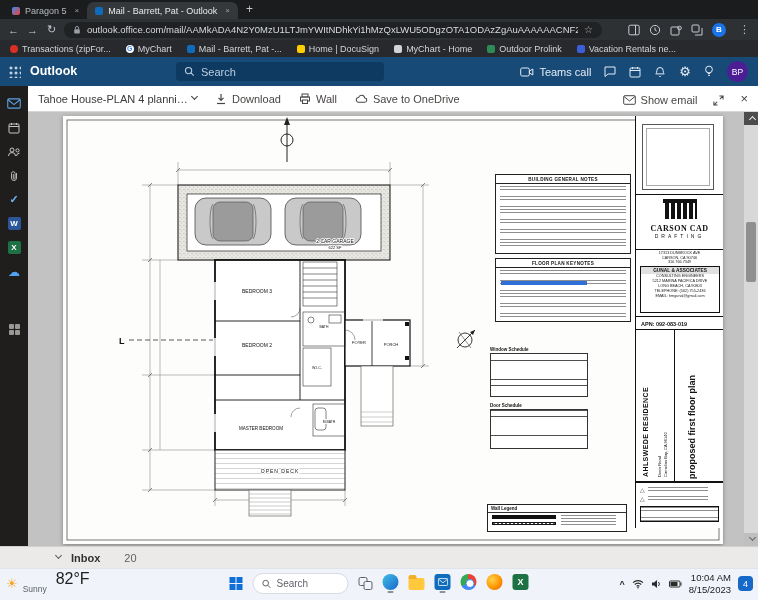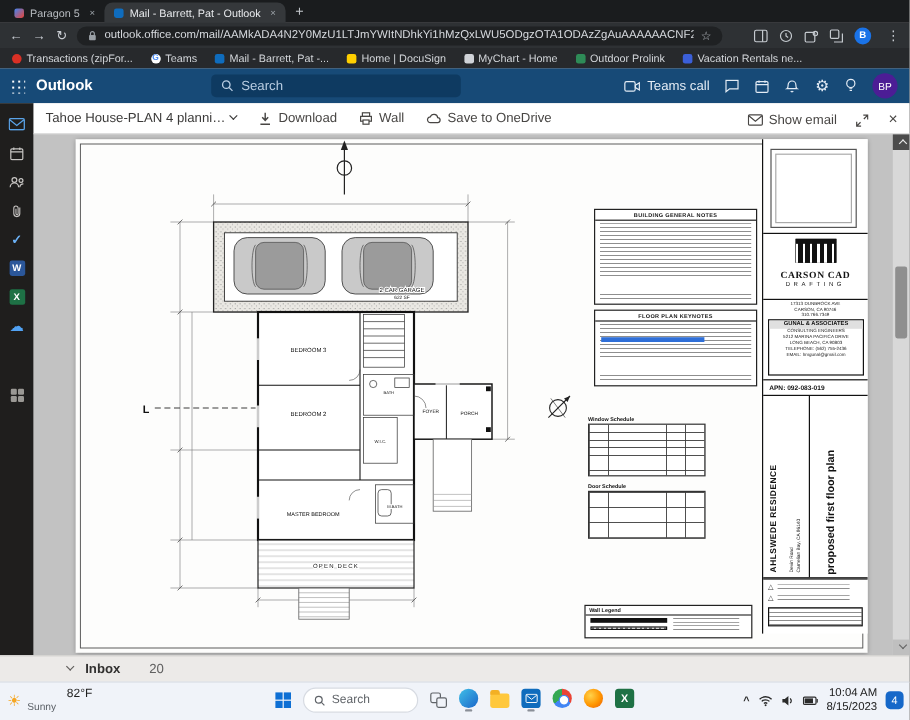--- a/index.html
+++ b/index.html
@@ -126,21 +126,21 @@
   
   .mailbottom {position:absolute; left:0; right:0; top:546px; height:22px; background:#eceae8; border-top:1px solid #d2d0ce; display:flex; align-items:center; font-size:11px; color:#323130; padding-left:54px;}
   .mb-chev {color:#605e5c; margin-right:10px;}
   .mb-folder {font-weight:600;}
   .mb-count {margin-left:24px; color:#616161;}
 
   
   .taskbar {position:absolute; left:0; right:0; top:568px; height:32px; background:#f0f3f9; border-top:1px solid #dfe3ea;}
   .weather {position:absolute; left:6px; top:4px; display:flex; align-items:center; gap:5px;}
   .sun {color:#f5a623; font-size:13px;}
-  .wtemp {font-size:10px; color:#1f1f1f; line-height:11px;padding-left:33px;}
+  .wtemp {font-size:16px; color:#1f1f1f; line-height:11px;padding-left:33px;}
   .wcond {font-size:8.5px; color:#5a5f66; line-height:10px;}
   .tb-center {position:absolute; left:50%; transform:translateX(-50%); top:4px; display:flex; align-items:center; gap:10px;}
   .win {width:13px; height:13px; display:grid; grid-template-columns:6px 6px; grid-template-rows:6px 6px; gap:1px;}
   .win span {background:#0e6fd4;}
   .tsearch {width:96px; height:21px; background:#fff; border:1px solid #d7dbe2; border-radius:11px; display:flex; align-items:center; gap:5px; padding:0 8px; font-size:10px; color:#5f6368;}
   .tview {position:relative; width:14px; height:13px;}
   .tview i {position:absolute; width:9px; height:9px; border:1.3px solid #5f6368; border-radius:2px; background:#f0f3f9;}
   .tview i:first-child {left:0; top:0;}
   .tview i:last-child {right:0; bottom:0;}
   .appwrap {display:flex; flex-direction:column; align-items:center;}
@@ -215,21 +215,21 @@
     </div>
   </div>
 
   <div class="bookmarks">
     <span class="bm">
         <span class="bm-ic bmc1"></span>
         <span>Transactions (zipFor...</span>
       </span>
     <span class="bm">
         <span class="bm-ic bmc2">G</span>
-        <span>Teams</span>
+        <span>MyChart</span>
       </span>
     <span class="bm">
         <span class="bm-ic bmc3"></span>
         <span>Mail - Barrett, Pat -...</span>
       </span>
     <span class="bm">
         <span class="bm-ic bmc4"></span>
         <span>Home | DocuSign</span>
       </span>
     <span class="bm">

